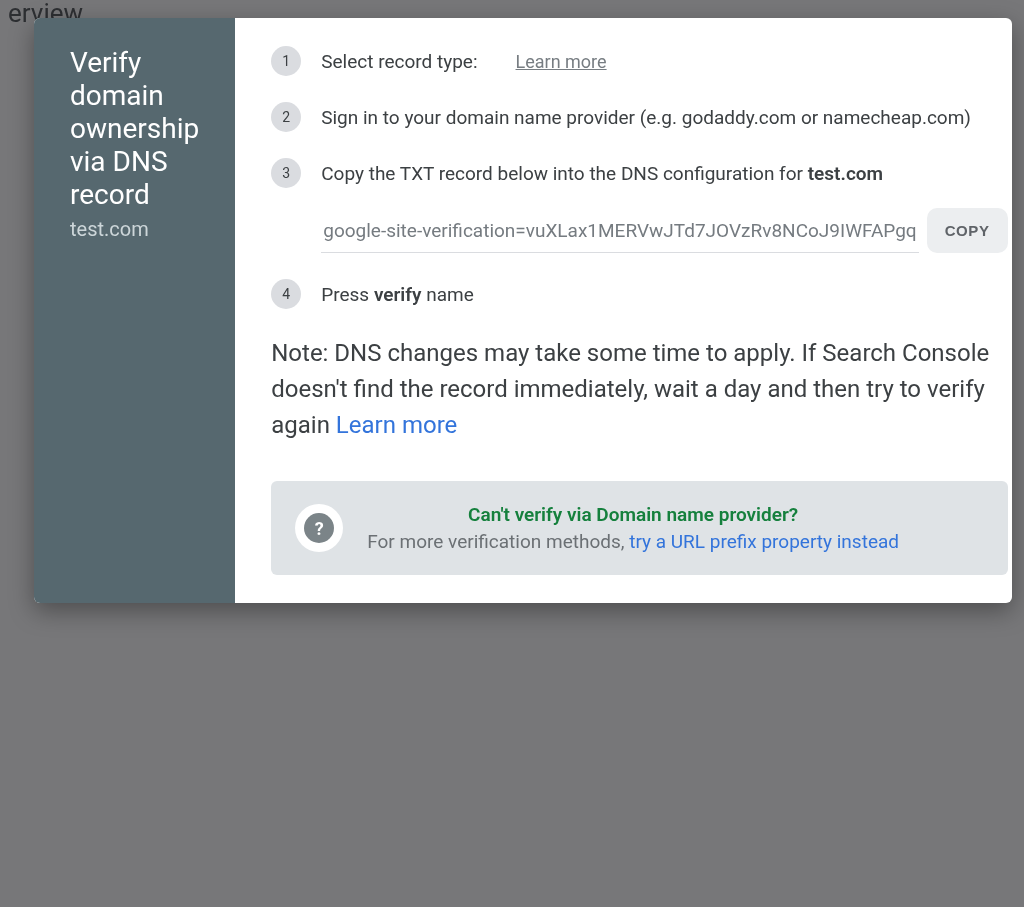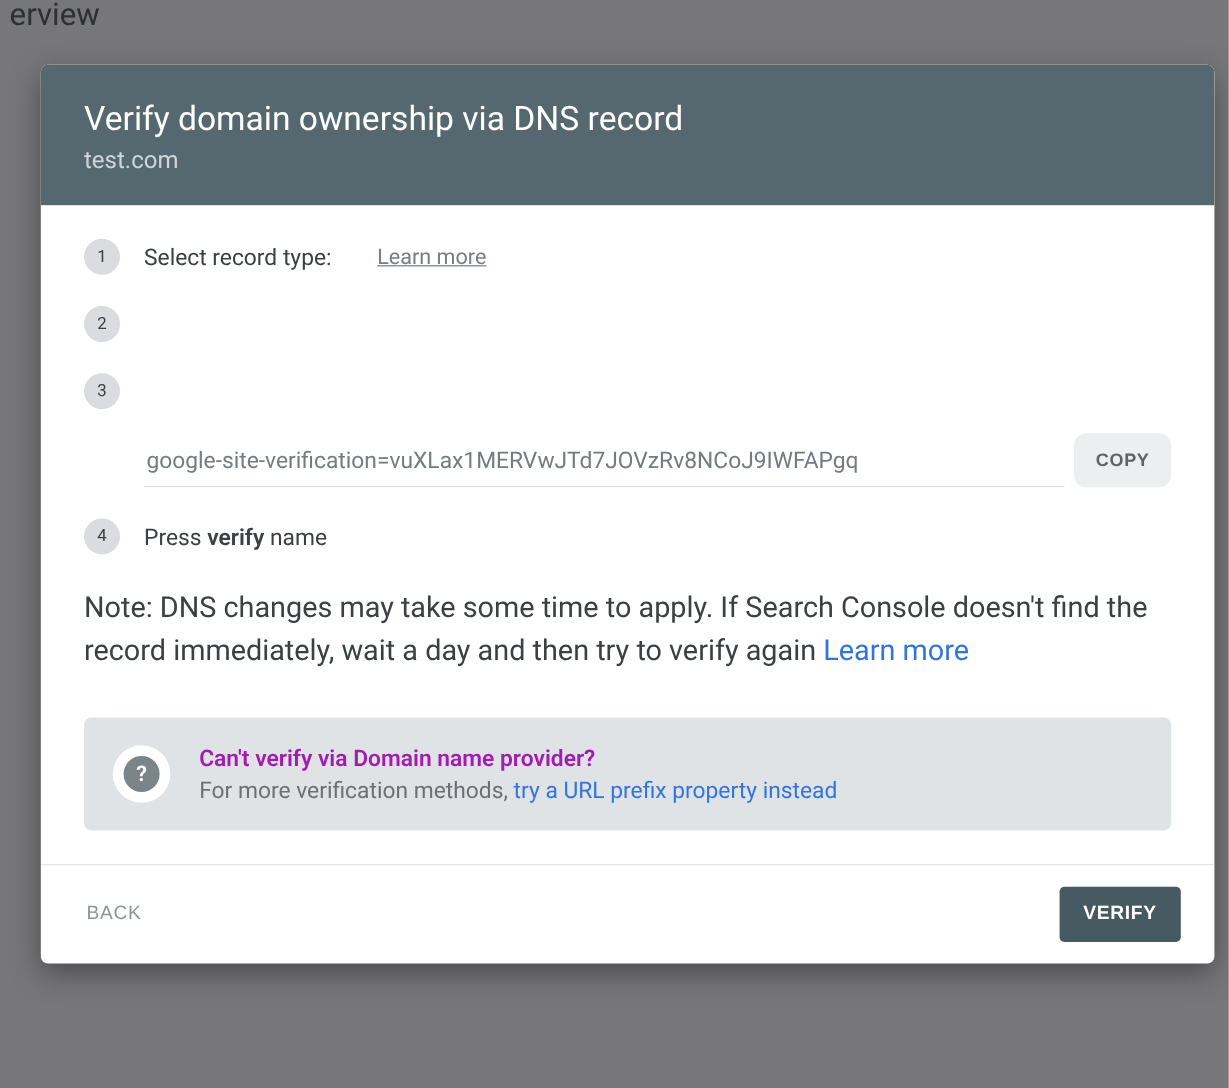--- a/index.html
+++ b/index.html
@@ -22,23 +22,22 @@
       color: #3c4043;
       padding: 6px 8px;
     }
     .dialog {
       position: absolute;
       top: 18px; left: 34px; right: 12px;
       background: #fff;
       border-radius: 6px;
       box-shadow: 0 8px 24px rgba(0,0,0,0.35);
       display: flex;
-      flex-direction: column;
+      flex-direction: row;
       overflow: hidden;
-      margin-top: 36px;
     }
     .dialog-header {
       background: #56686f;
       color: #fff;
       padding: 28px 36px 26px;
     }
     .dialog-title {
       font-size: 28px;
       font-weight: 400;
       margin-bottom: 6px;
@@ -161,22 +160,23 @@
       color: #fff;
       font-weight: 700;
       font-size: 18px;
       display: flex;
       align-items: center;
       justify-content: center;
     }
     .alt-title {
       font-size: 19px;
       font-weight: 600;
-      color: #a21caf;
+      color: #15803d;
       margin-bottom: 4px;
+      text-align: center;
     }
     .alt-sub {
       font-size: 19px;
       color: #6b7074;
       text-align: center;
     }
     .dialog-actions {
       border-top: 1px solid #e6e6e6;
       padding: 18px 28px;
       display: flex;
@@ -224,24 +224,28 @@
     <div class="step">
       <div class="step-num">1</div>
       <div class="step-1-row">
         <span class="step-text">Select record type:</span>
         <span class="learn-more-grey">Learn more</span>
       </div>
     </div>
 
     <div class="step">
       <div class="step-num">2</div>
+      <div class="step-text">Sign in to your domain name provider (e.g. godaddy.com or namecheap.com)</div>
     </div>
 
     <div class="step step-3">
       <div class="step-num">3</div>
+      <div class="step-text">
+        <span>Copy the TXT record below into the DNS configuration for </span><span class="bold">test.com</span>
+      </div>
     </div>
 
     <div class="txt-row">
       <div class="txt-value">google-site-verification=vuXLax1MERVwJTd7JOVzRv8NCoJ9IWFAPgq</div>
       <button class="copy-btn">COPY</button>
     </div>
 
     <div class="step">
       <div class="step-num">4</div>
       <div class="step-text">

